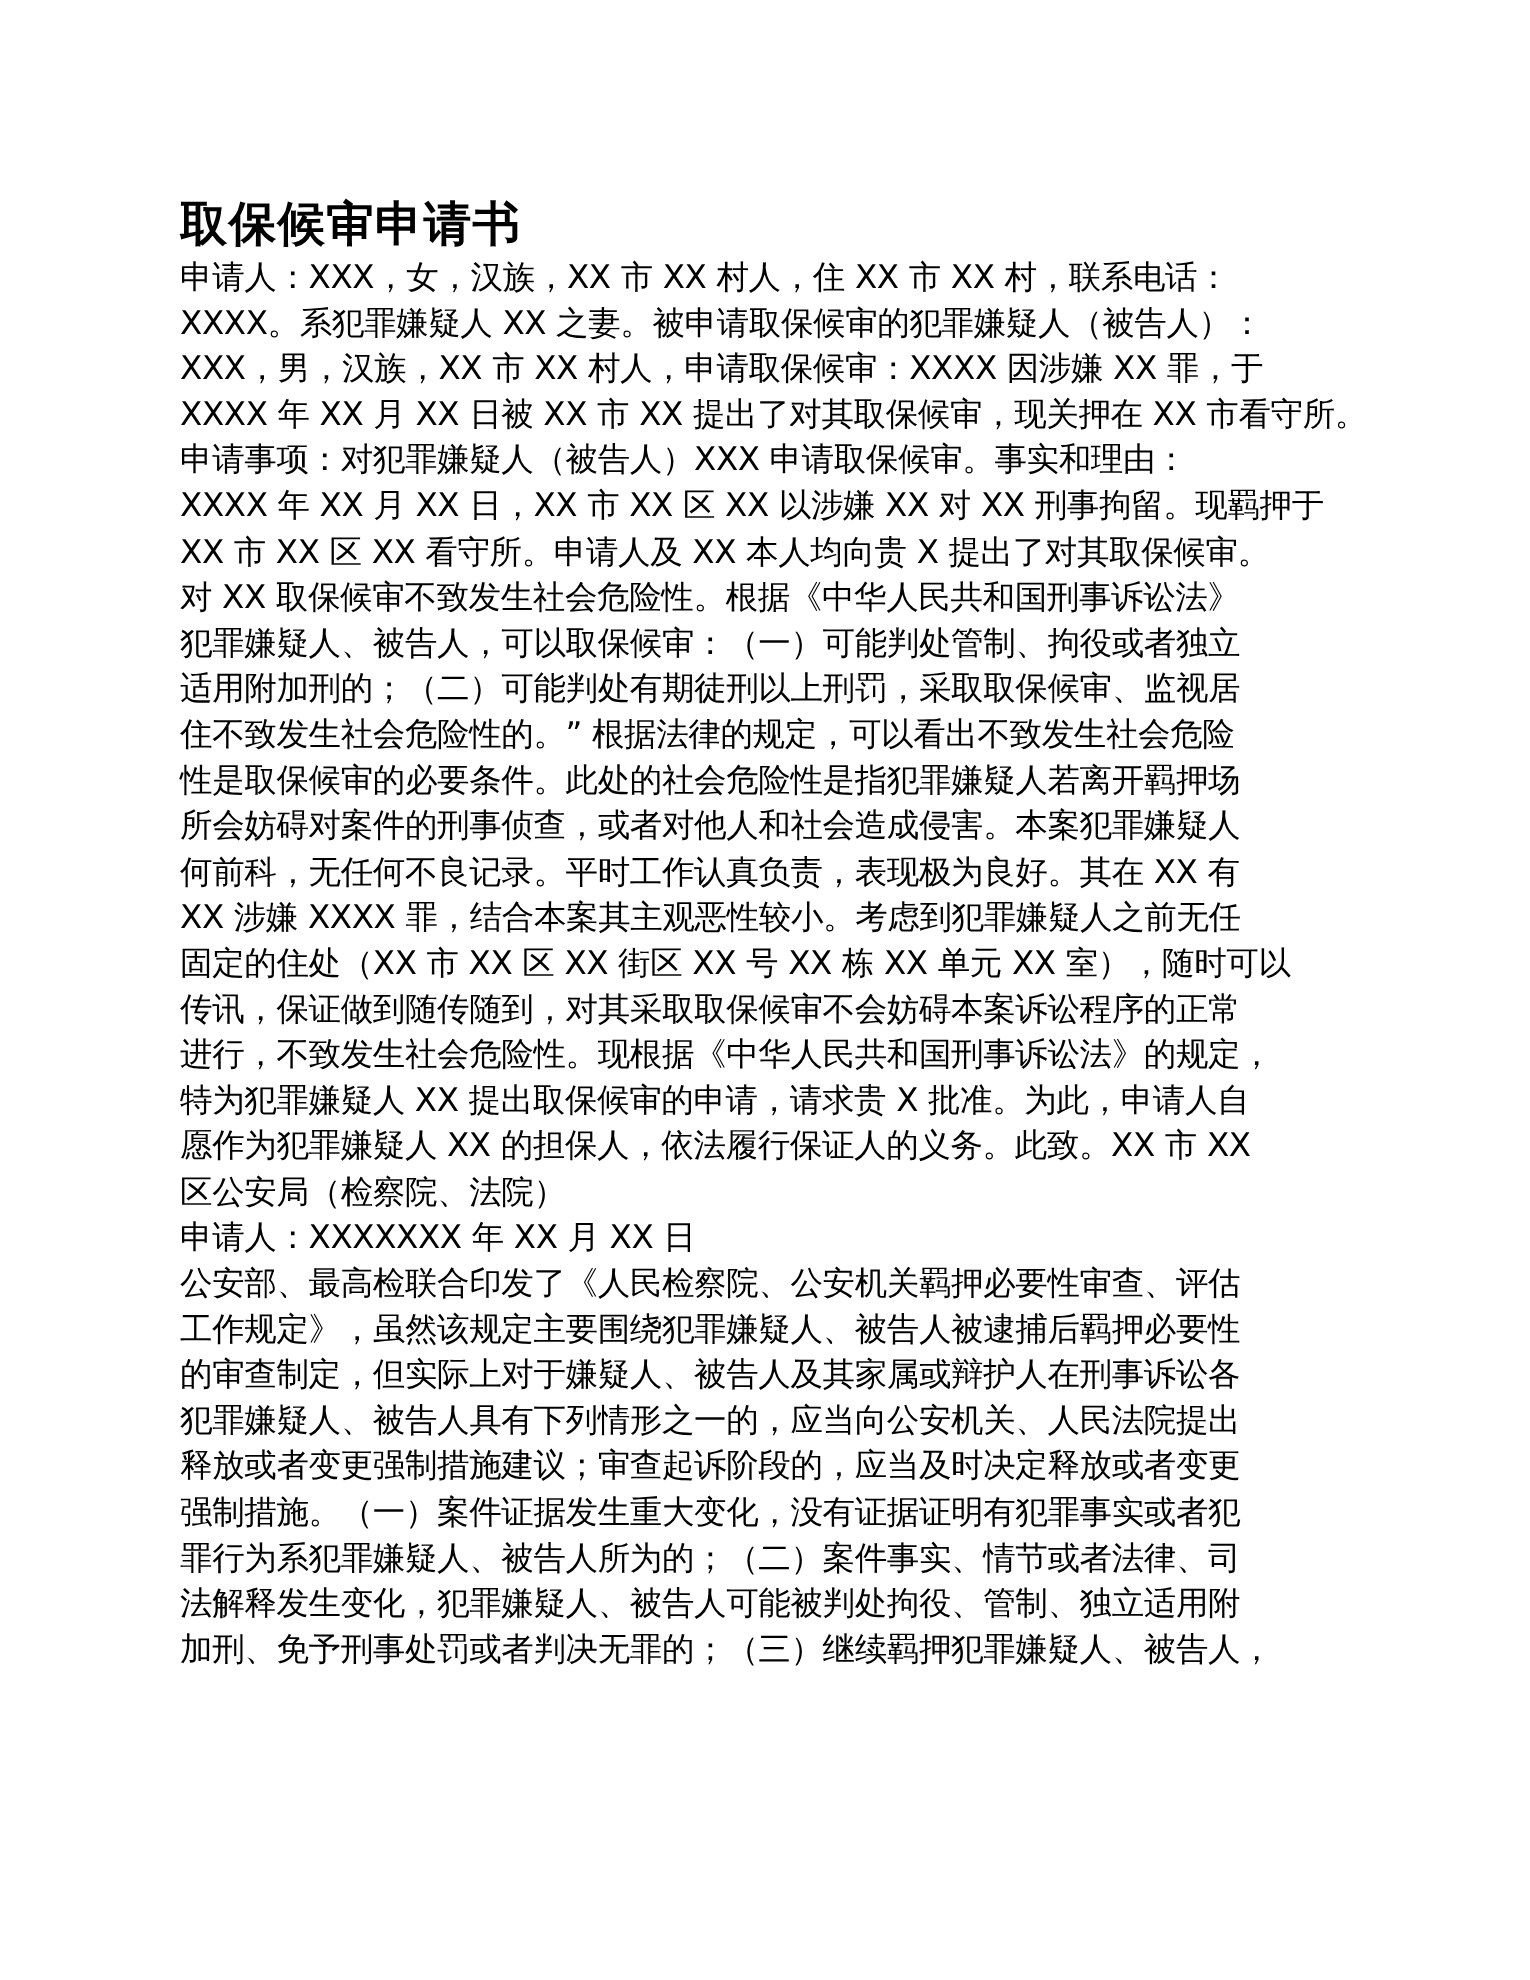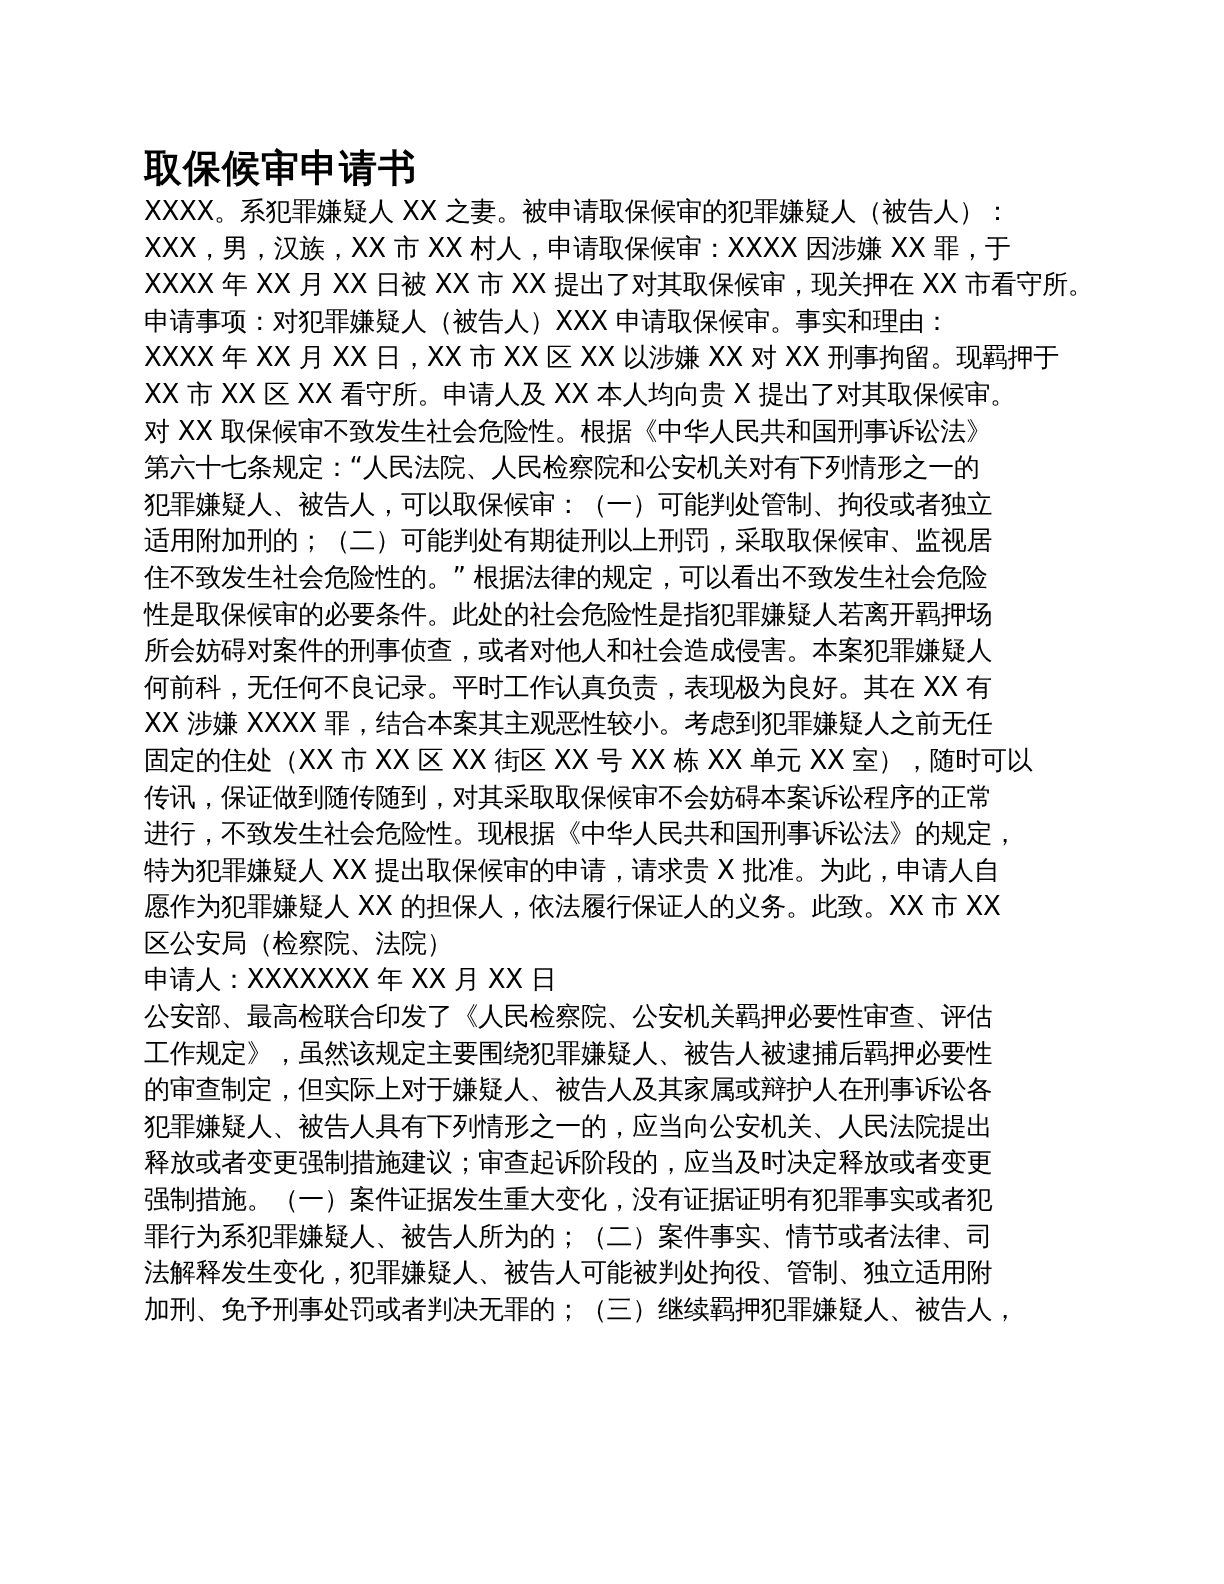--- a/index.html
+++ b/index.html
@@ -11,21 +11,21 @@
       width: 1224px;
       height: 1584px;
       position: relative;
       overflow: hidden;
       font-family: "DejaVu Sans", "Liberation Sans", sans-serif;
       color: #000000;
     }
     .page {
       position: absolute;
       left: 144px;
-      top: 143px;
+      top: 154px;
       width: 960px;
     }
     .title {
       font-size: 38px;
       font-weight: bold;
       line-height: 50px;
       height: 50px;
       margin: 0;
       white-space: nowrap;
       letter-spacing: 1px;
@@ -38,28 +38,28 @@
       margin: 0;
       letter-spacing: -0.3px;
     }
   </style>
 </head>
 <body>
 
 <div class="page">
   <h1 class="title">取保候审申请书</h1>
   <div>
+    <p class="line">申请人：XXX，女，汉族，XX 市 XX 村人，住 XX 市 XX 村，联系电话：</p>
     <p class="line">XXXX。系犯罪嫌疑人 XX 之妻。被申请取保候审的犯罪嫌疑人（被告人）：</p>
     <p class="line">XXX，男，汉族，XX 市 XX 村人，申请取保候审：XXXX 因涉嫌 XX 罪，于</p>
     <p class="line">XXXX 年 XX 月 XX 日被 XX 市 XX 提出了对其取保候审，现关押在 XX 市看守所。</p>
     <p class="line">申请事项：对犯罪嫌疑人（被告人）XXX 申请取保候审。事实和理由：</p>
     <p class="line">XXXX 年 XX 月 XX 日，XX 市 XX 区 XX 以涉嫌 XX 对 XX 刑事拘留。现羁押于</p>
     <p class="line">XX 市 XX 区 XX 看守所。申请人及 XX 本人均向贵 X 提出了对其取保候审。</p>
     <p class="line">对 XX 取保候审不致发生社会危险性。根据《中华人民共和国刑事诉讼法》</p>
-    <p class="line">第六十七条规定：“人民法院、人民检察院和公安机关对有下列情形之一的</p>
     <p class="line">犯罪嫌疑人、被告人，可以取保候审：（一）可能判处管制、拘役或者独立</p>
     <p class="line">适用附加刑的；（二）可能判处有期徒刑以上刑罚，采取取保候审、监视居</p>
     <p class="line">住不致发生社会危险性的。” 根据法律的规定，可以看出不致发生社会危险</p>
     <p class="line">性是取保候审的必要条件。此处的社会危险性是指犯罪嫌疑人若离开羁押场</p>
     <p class="line">所会妨碍对案件的刑事侦查，或者对他人和社会造成侵害。本案犯罪嫌疑人</p>
     <p class="line">何前科，无任何不良记录。平时工作认真负责，表现极为良好。其在 XX 有</p>
     <p class="line">XX 涉嫌 XXXX 罪，结合本案其主观恶性较小。考虑到犯罪嫌疑人之前无任</p>
     <p class="line">固定的住处（XX 市 XX 区 XX 街区 XX 号 XX 栋 XX 单元 XX 室），随时可以</p>
     <p class="line">传讯，保证做到随传随到，对其采取取保候审不会妨碍本案诉讼程序的正常</p>
     <p class="line">进行，不致发生社会危险性。现根据《中华人民共和国刑事诉讼法》的规定，</p>

